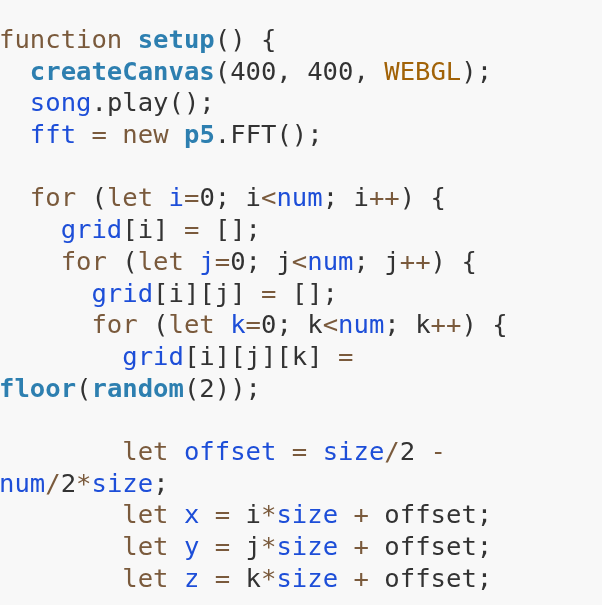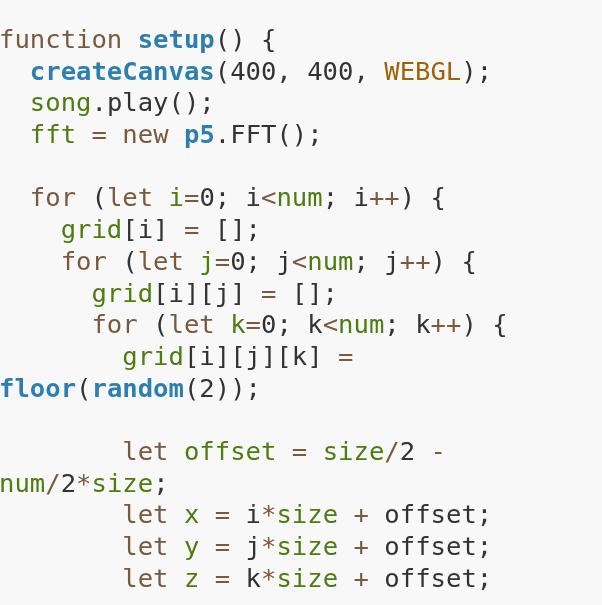--- a/index.html
+++ b/index.html
@@ -18,21 +18,21 @@
     font-family: "DejaVu Sans Mono", "Liberation Mono", monospace;
     font-size: 25.6px;
     line-height: 31.7px;
     letter-spacing: 0px;
     color: #333333;
     white-space: pre;
   }
   .line { display: block; height: 31.7px; white-space: pre; }
   .kw { color: #7a5a3c; }
   .fn { color: #2d7fb0; font-weight: bold; }
-  .id { color: #4d7c0f; }
+  .id { color: #1d4ed8; }
   .op { color: #7a5a3c; }
   .tx { color: #333333; }
   .const { color: #a16207; }
 </style>
 </head>
 <body>
 
 <div class="editor">
   <pre class="code" id="code"><span class="line"><span class="kw">function</span><span class="tx"> </span><span class="fn">setup</span><span class="tx">() {</span></span><span class="line"><span class="tx">  </span><span class="fn">createCanvas</span><span class="tx">(400, 400, </span><span class="const">WEBGL</span><span class="tx">);</span></span><span class="line"><span class="tx">  </span><span class="id">song</span><span class="tx">.play();</span></span><span class="line"><span class="tx">  </span><span class="id">fft</span><span class="tx"> </span><span class="op">=</span><span class="tx"> </span><span class="kw">new</span><span class="tx"> </span><span class="fn">p5</span><span class="tx">.FFT();</span></span><span class="line"><span class="tx"></span></span><span class="line"><span class="tx">  </span><span class="kw">for</span><span class="tx"> (</span><span class="kw">let</span><span class="tx"> </span><span class="id">i</span><span class="op">=</span><span class="tx">0; i</span><span class="op">&lt;</span><span class="id">num</span><span class="tx">; i</span><span class="op">++</span><span class="tx">) {</span></span><span class="line"><span class="tx">    </span><span class="id">grid</span><span class="tx">[i] </span><span class="op">=</span><span class="tx"> [];</span></span><span class="line"><span class="tx">    </span><span class="kw">for</span><span class="tx"> (</span><span class="kw">let</span><span class="tx"> </span><span class="id">j</span><span class="op">=</span><span class="tx">0; j</span><span class="op">&lt;</span><span class="id">num</span><span class="tx">; j</span><span class="op">++</span><span class="tx">) {</span></span><span class="line"><span class="tx">      </span><span class="id">grid</span><span class="tx">[i][j] </span><span class="op">=</span><span class="tx"> [];</span></span><span class="line"><span class="tx">      </span><span class="kw">for</span><span class="tx"> (</span><span class="kw">let</span><span class="tx"> </span><span class="id">k</span><span class="op">=</span><span class="tx">0; k</span><span class="op">&lt;</span><span class="id">num</span><span class="tx">; k</span><span class="op">++</span><span class="tx">) {</span></span><span class="line"><span class="tx">        </span><span class="id">grid</span><span class="tx">[i][j][k] </span><span class="op">=</span></span><span class="line"><span class="fn">floor</span><span class="tx">(</span><span class="fn">random</span><span class="tx">(2));</span></span><span class="line"><span class="tx"></span></span><span class="line"><span class="tx">        </span><span class="kw">let</span><span class="tx"> </span><span class="id">offset</span><span class="tx"> </span><span class="op">=</span><span class="tx"> </span><span class="id">size</span><span class="op">/</span><span class="tx">2 </span><span class="op">-</span></span><span class="line"><span class="id">num</span><span class="op">/</span><span class="tx">2</span><span class="op">*</span><span class="id">size</span><span class="tx">;</span></span><span class="line"><span class="tx">        </span><span class="kw">let</span><span class="tx"> </span><span class="id">x</span><span class="tx"> </span><span class="op">=</span><span class="tx"> i</span><span class="op">*</span><span class="id">size</span><span class="tx"> </span><span class="op">+</span><span class="tx"> offset;</span></span><span class="line"><span class="tx">        </span><span class="kw">let</span><span class="tx"> </span><span class="id">y</span><span class="tx"> </span><span class="op">=</span><span class="tx"> j</span><span class="op">*</span><span class="id">size</span><span class="tx"> </span><span class="op">+</span><span class="tx"> offset;</span></span><span class="line"><span class="tx">        </span><span class="kw">let</span><span class="tx"> </span><span class="id">z</span><span class="tx"> </span><span class="op">=</span><span class="tx"> k</span><span class="op">*</span><span class="id">size</span><span class="tx"> </span><span class="op">+</span><span class="tx"> offset;</span></span><span class="line"><span class="tx">        </span><span class="kw">let</span><span class="tx"> </span><span class="id">dist</span><span class="tx"> </span><span class="op">=</span><span class="tx"> </span><span class="fn">dist</span><span class="tx">(x, y, z, 0</span></span></pre>
 </div>

